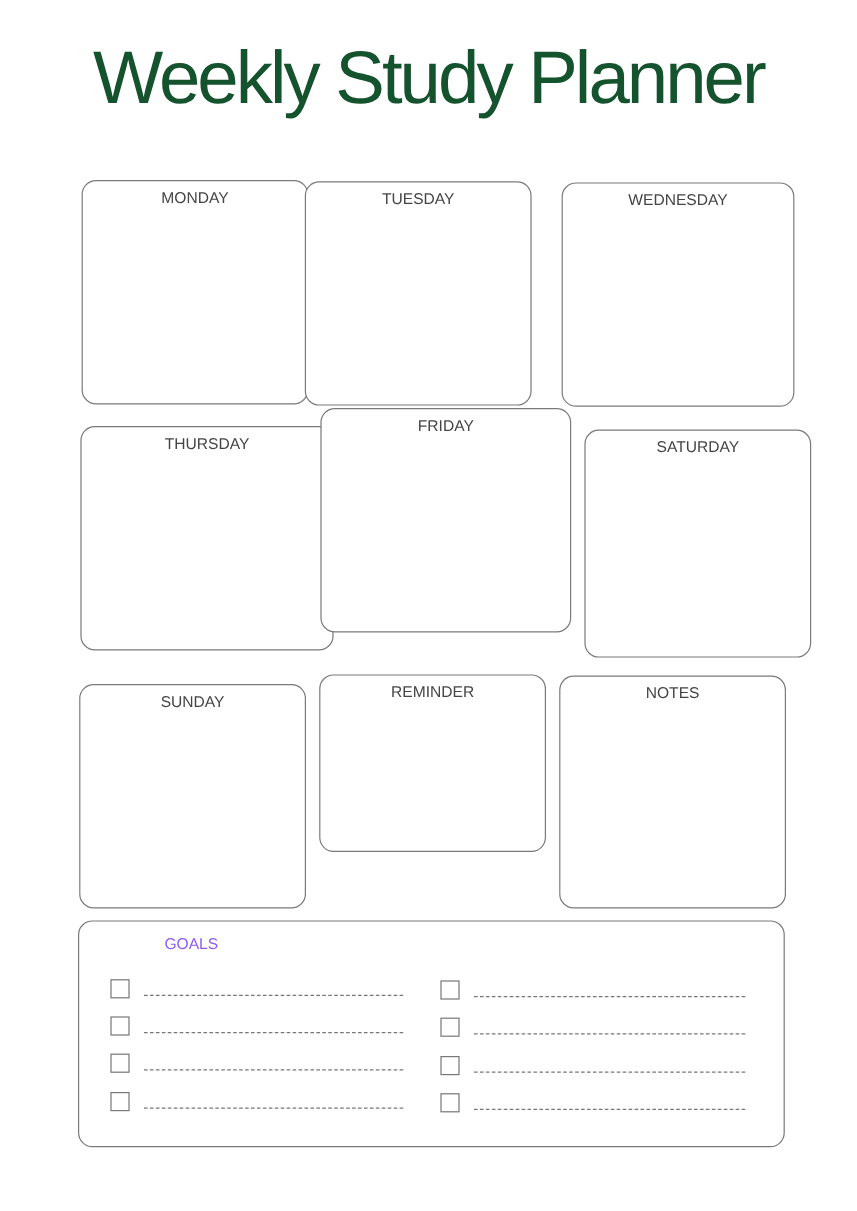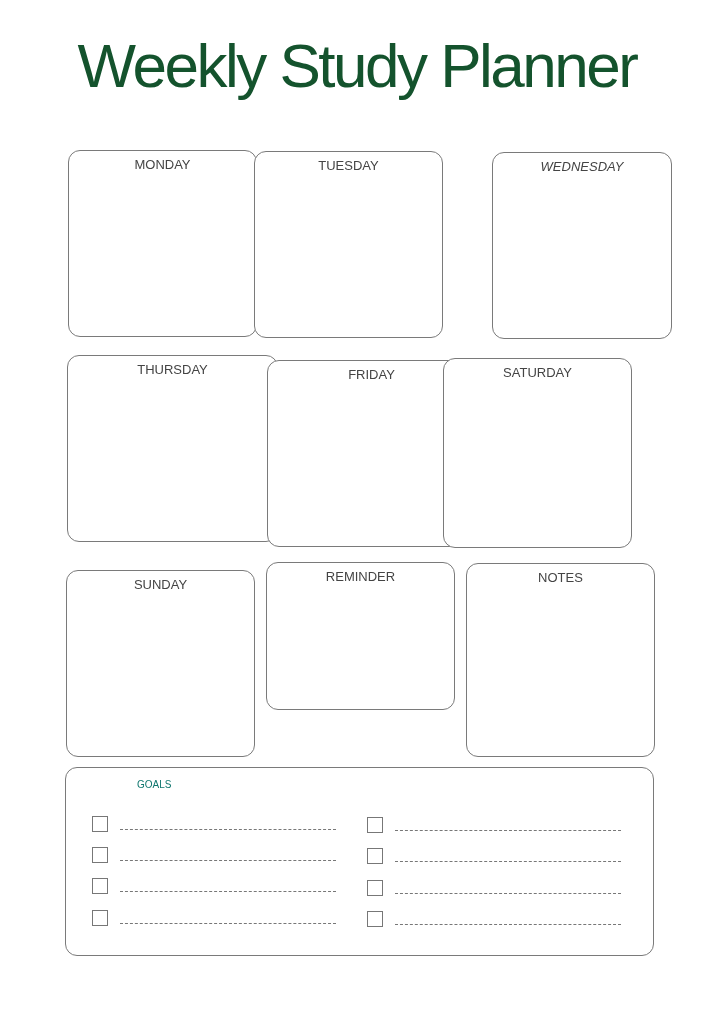--- a/index.html
+++ b/index.html
@@ -21,21 +21,21 @@
     border-radius: 12px;
     background: #fff;
     box-sizing: border-box;
   }
   .box-label {
     text-align: center; margin-top: 6px;
     font-size: 13px; color: #444;
   }
   .goals-label {
     position: absolute; left: 71px; top: 11px;
-    font-size: 10px; color: #0f766e;
+    font-size: 13px; color: #8b5cf6;
   }
   .goal-row {
     position: absolute; display: flex; align-items: center;
   }
   .checkbox {
     width: 16px; height: 16px;
     border: 1.3px solid #777; box-sizing: border-box;
     background: #fff; flex: none;
   }
   .dash-line {
@@ -47,31 +47,31 @@
 <body>
 
 <div class="title">Weekly Study Planner</div>
 
 <div class="box" style="left:68px;top:150px;width:189px;height:187px;">
   <div class="box-label">MONDAY</div>
 </div>
 <div class="box" style="left:254px;top:151px;width:189px;height:187px;">
   <div class="box-label">TUESDAY</div>
 </div>
-<div class="box" style="left:492px;top:152px;width:180px;height:187px;font-style:italic;">
+<div class="box" style="left:468px;top:152px;width:194px;height:187px;">
   <div class="box-label">WEDNESDAY</div>
 </div>
 
 <div class="box" style="left:67px;top:355px;width:211px;height:187px;">
   <div class="box-label">THURSDAY</div>
 </div>
-<div class="box" style="left:267px;top:360px;width:209px;height:187px;">
+<div class="box" style="left:267px;top:340px;width:209px;height:187px;">
   <div class="box-label">FRIDAY</div>
 </div>
-<div class="box" style="left:443px;top:358px;width:189px;height:190px;">
+<div class="box" style="left:487px;top:358px;width:189px;height:190px;">
   <div class="box-label">SATURDAY</div>
 </div>
 
 <div class="box" style="left:66px;top:570px;width:189px;height:187px;">
   <div class="box-label">SUNDAY</div>
 </div>
 <div class="box" style="left:266px;top:562px;width:189px;height:148px;">
   <div class="box-label">REMINDER</div>
 </div>
 <div class="box" style="left:466px;top:563px;width:189px;height:194px;">

